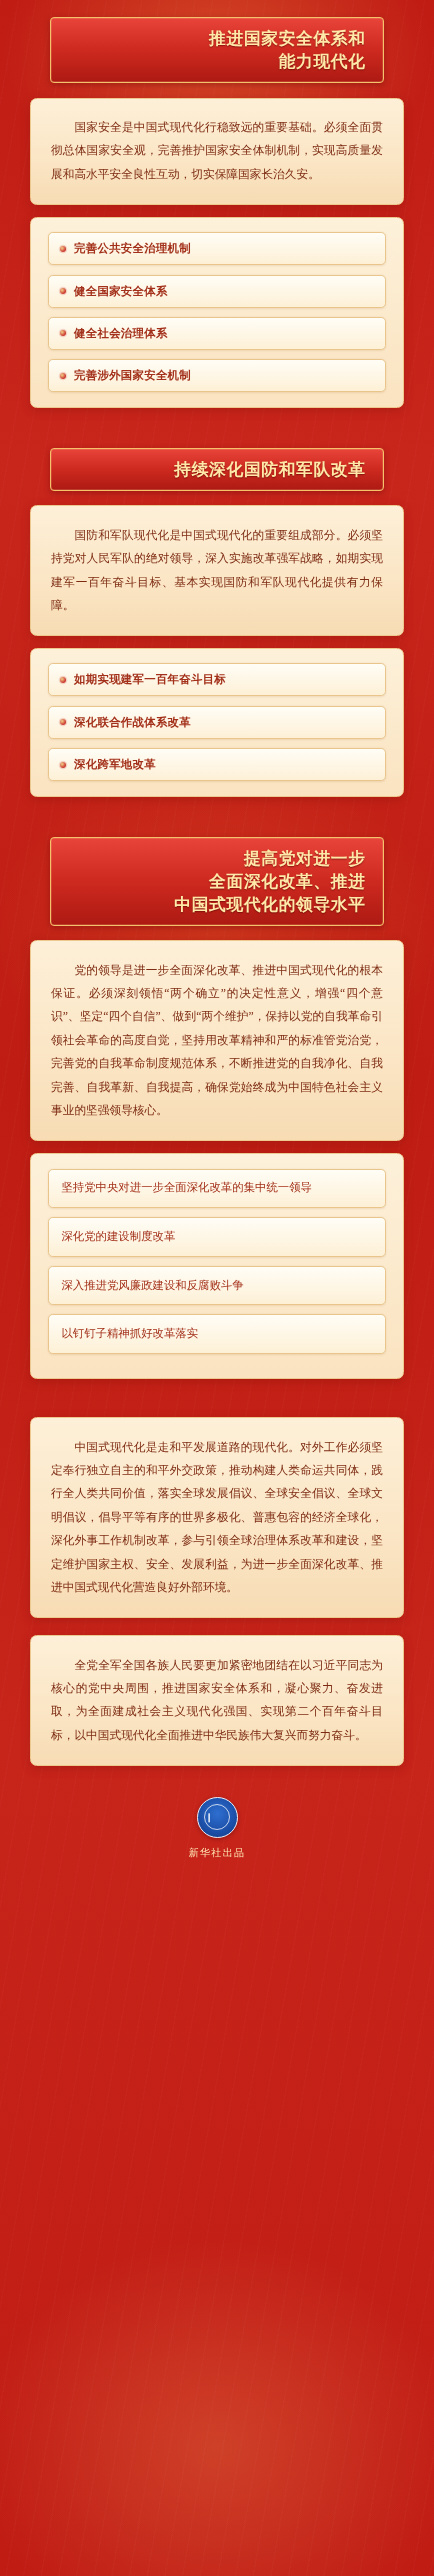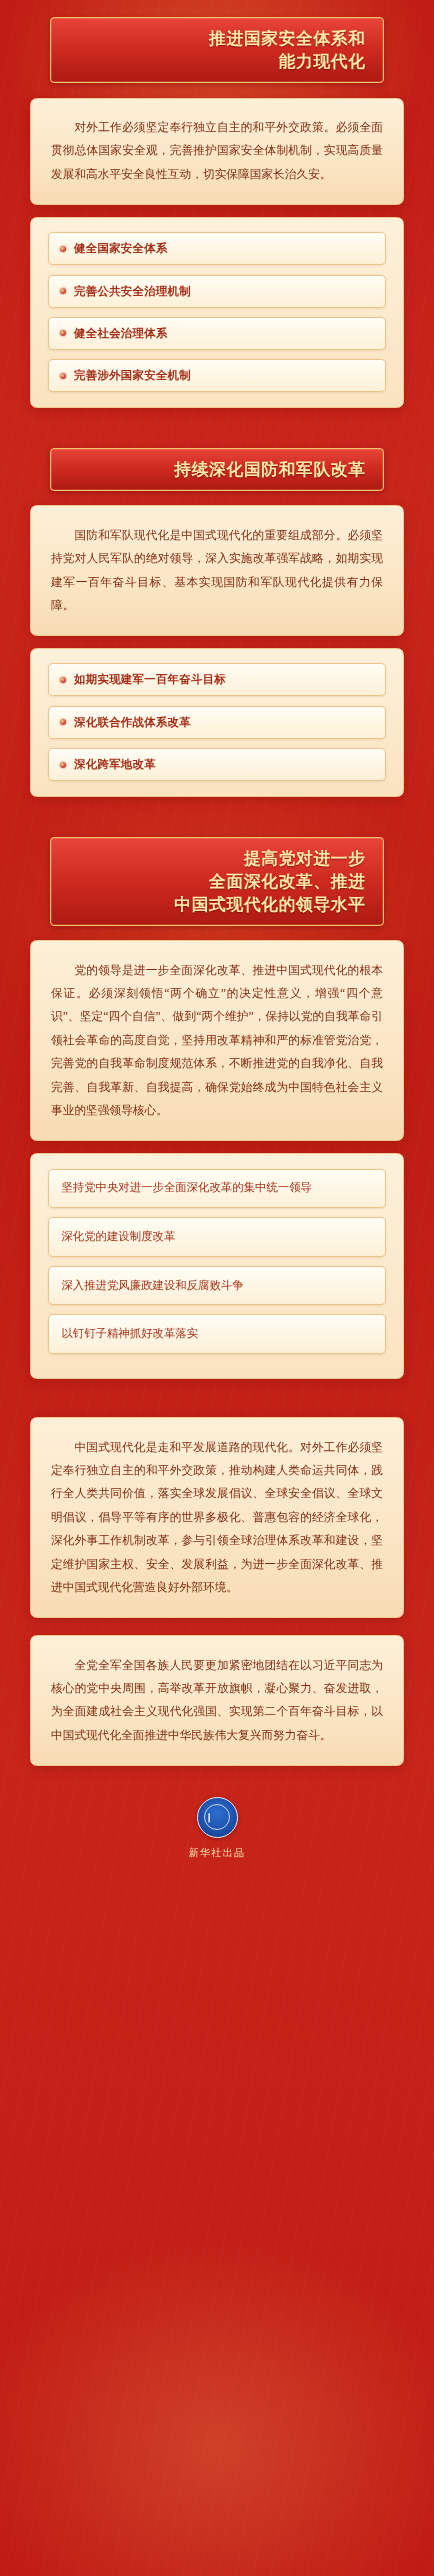--- a/index.html
+++ b/index.html
@@ -205,31 +205,31 @@
 
   <div class="section">
     <div class="banner-wrap">
       <div class="banner">
         <div class="banner-text">推进国家安全体系和
 能力现代化</div>
       </div>
     </div>
 
     <div class="card">
-      <p>对外工作必须坚定奉行独立自主的和平外交政策。必须全面贯彻总体国家安全观，完善推护国家安全体制机制，实现高质量发展和高水平安全良性互动，切实保障国家长治久安。</p>
+      <p>国家安全是中国式现代化行稳致远的重要基础。必须全面贯彻总体国家安全观，完善推护国家安全体制机制，实现高质量发展和高水平安全良性互动，切实保障国家长治久安。</p>
     </div>
 
     <div class="list-card">
       <div class="pill">
         <span class="dot"></span>
+        <span class="pill-text">完善公共安全治理机制</span>
+      </div>
+      <div class="pill">
+        <span class="dot"></span>
         <span class="pill-text">健全国家安全体系</span>
-      </div>
-      <div class="pill">
-        <span class="dot"></span>
-        <span class="pill-text">完善公共安全治理机制</span>
       </div>
       <div class="pill">
         <span class="dot"></span>
         <span class="pill-text">健全社会治理体系</span>
       </div>
       <div class="pill">
         <span class="dot"></span>
         <span class="pill-text">完善涉外国家安全机制</span>
       </div>
     </div>
@@ -287,21 +287,21 @@
     </div>
   </div>
 
   <div class="sec-gap"></div>
 
   <div class="card">
     <p>中国式现代化是走和平发展道路的现代化。对外工作必须坚定奉行独立自主的和平外交政策，推动构建人类命运共同体，践行全人类共同价值，落实全球发展倡议、全球安全倡议、全球文明倡议，倡导平等有序的世界多极化、普惠包容的经济全球化，深化外事工作机制改革，参与引领全球治理体系改革和建设，坚定维护国家主权、安全、发展利益，为进一步全面深化改革、推进中国式现代化营造良好外部环境。</p>
   </div>
 
   <div class="card" style="margin-top:17.4px;">
-    <p>全党全军全国各族人民要更加紧密地团结在以习近平同志为核心的党中央周围，高举改革开放旗帜，凝心聚力、奋发进取，为全面建成社会主义现代化强国、实现第二个百年奋斗目标，以中国式现代化全面推进中华民族伟大复兴而努力奋斗。</p>
+    <p>全党全军全国各族人民要更加紧密地团结在以习近平同志为核心的党中央周围，推进国家安全体系和，凝心聚力、奋发进取，为全面建成社会主义现代化强国、实现第二个百年奋斗目标，以中国式现代化全面推进中华民族伟大复兴而努力奋斗。</p>
   </div>
 
   <div class="footer">
     <div class="emblem"></div>
     <div class="footer-text">新华社出品</div>
   </div>
 </div>
 
 
 </body></html>

